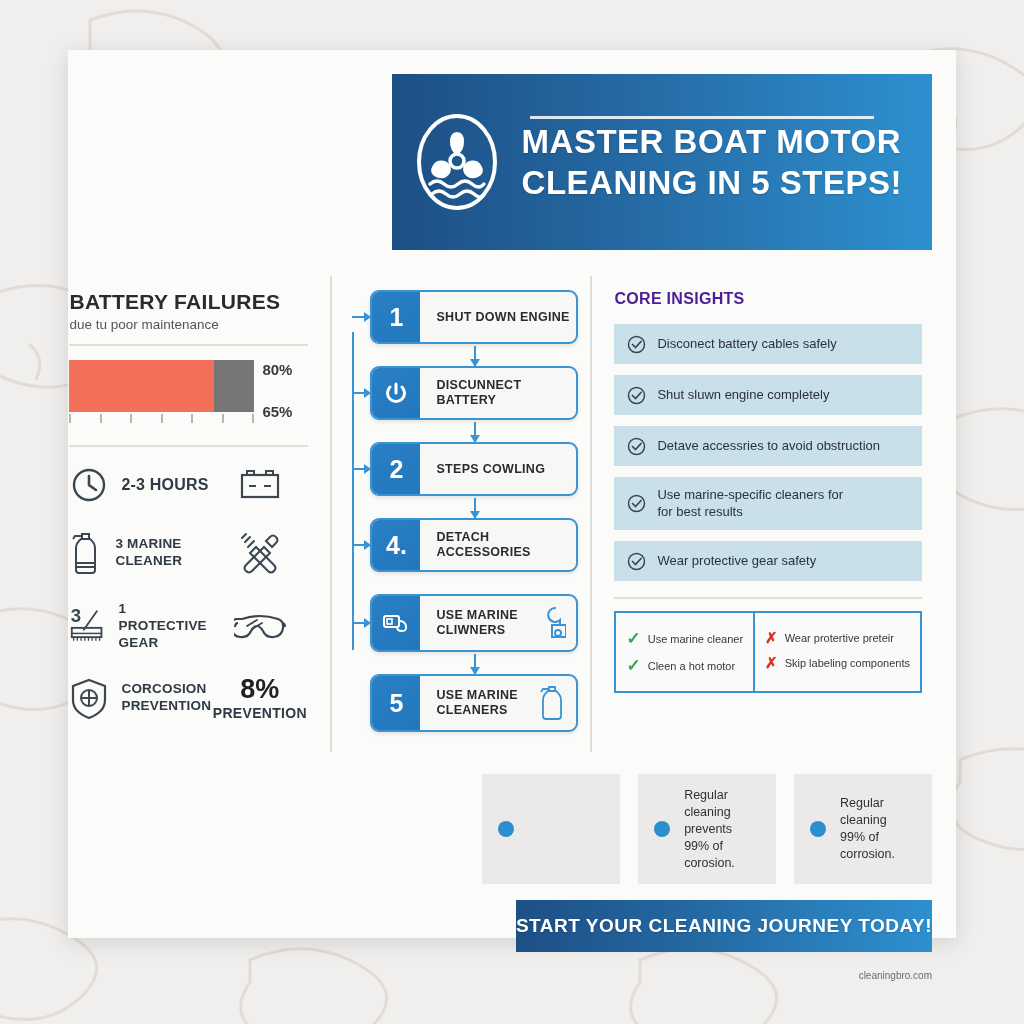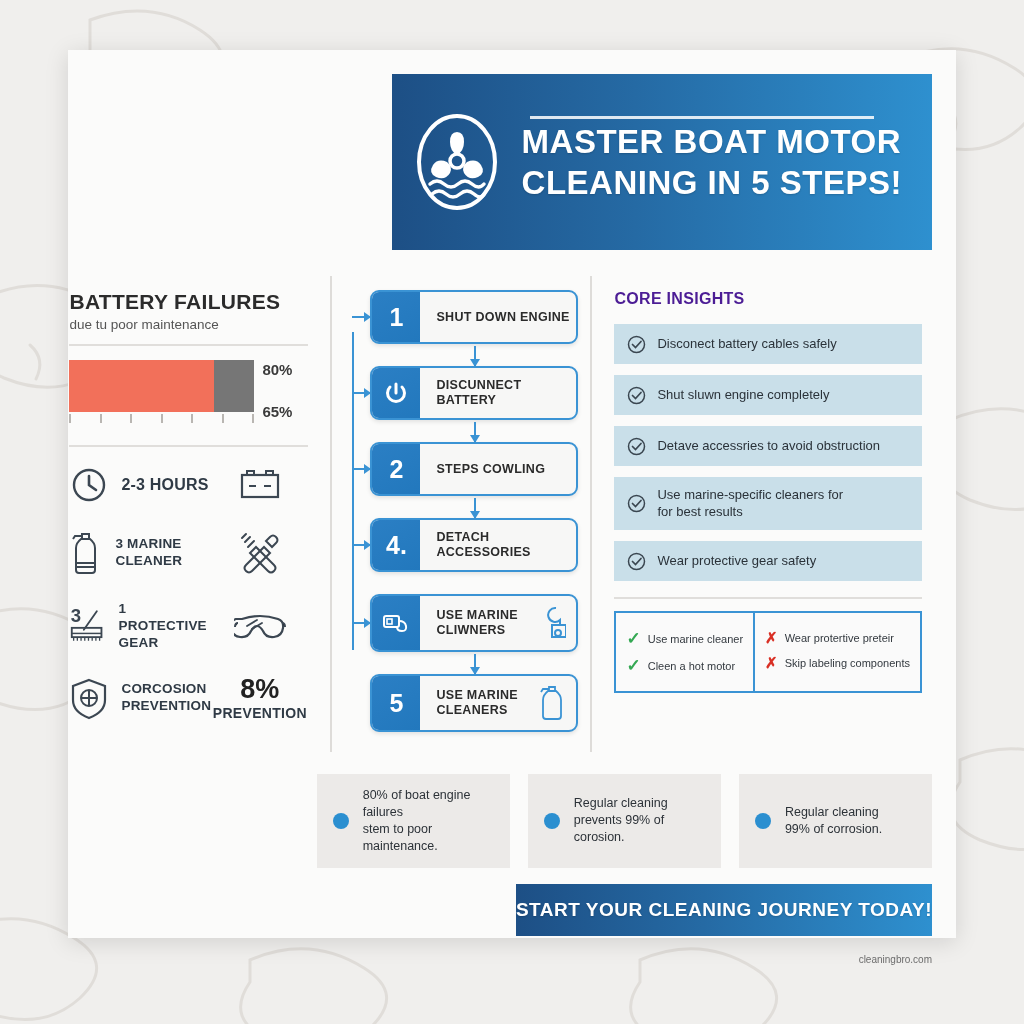--- a/index.html
+++ b/index.html
@@ -472,22 +472,20 @@
           </div>
         </div>
       </div>
     </div>
   </div>
 
   <div class="stats-hr"></div>
   <div class="stats">
     <div class="stat">
       <span class="stat-dot"></span>
-      <span class="stat-text" style="white-space:pre-line">80% of boat engine failures
-stem to poor maintenance.</span>
     </div>
     <div class="stat">
       <span class="stat-dot"></span>
       <span class="stat-text" style="white-space:pre-line">Regular cleaning
 prevents 99% of corosion.</span>
     </div>
     <div class="stat">
       <span class="stat-dot"></span>
       <span class="stat-text" style="white-space:pre-line">Regular cleaning
 99% of corrosion.</span>

